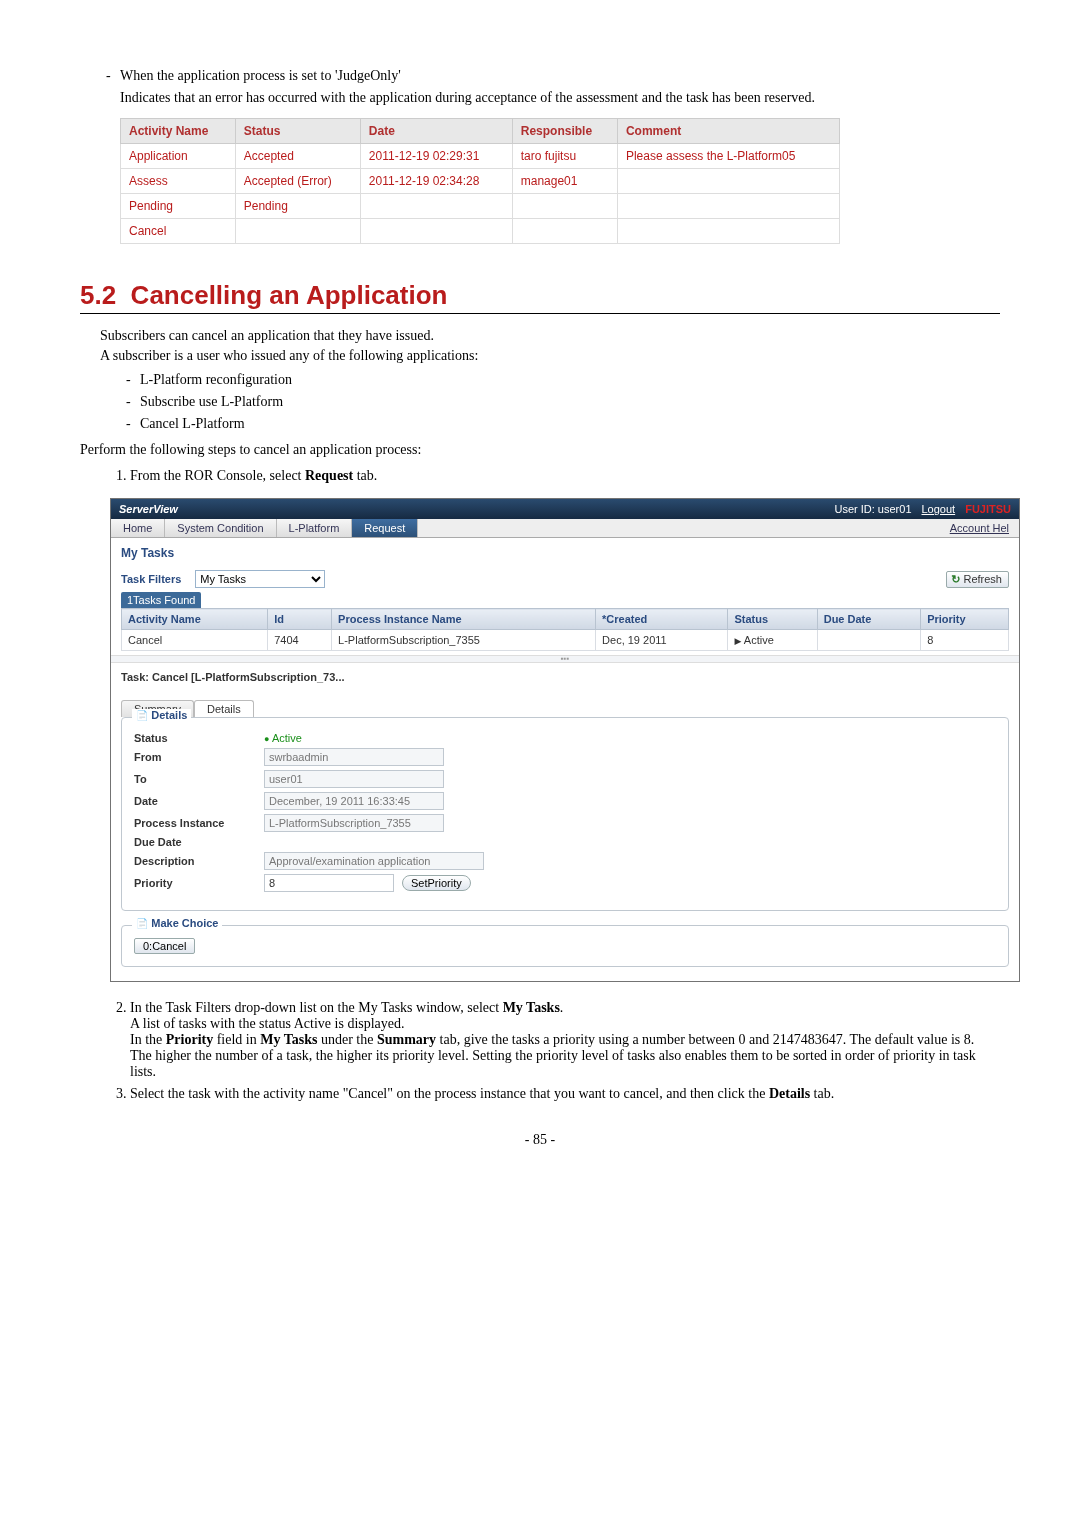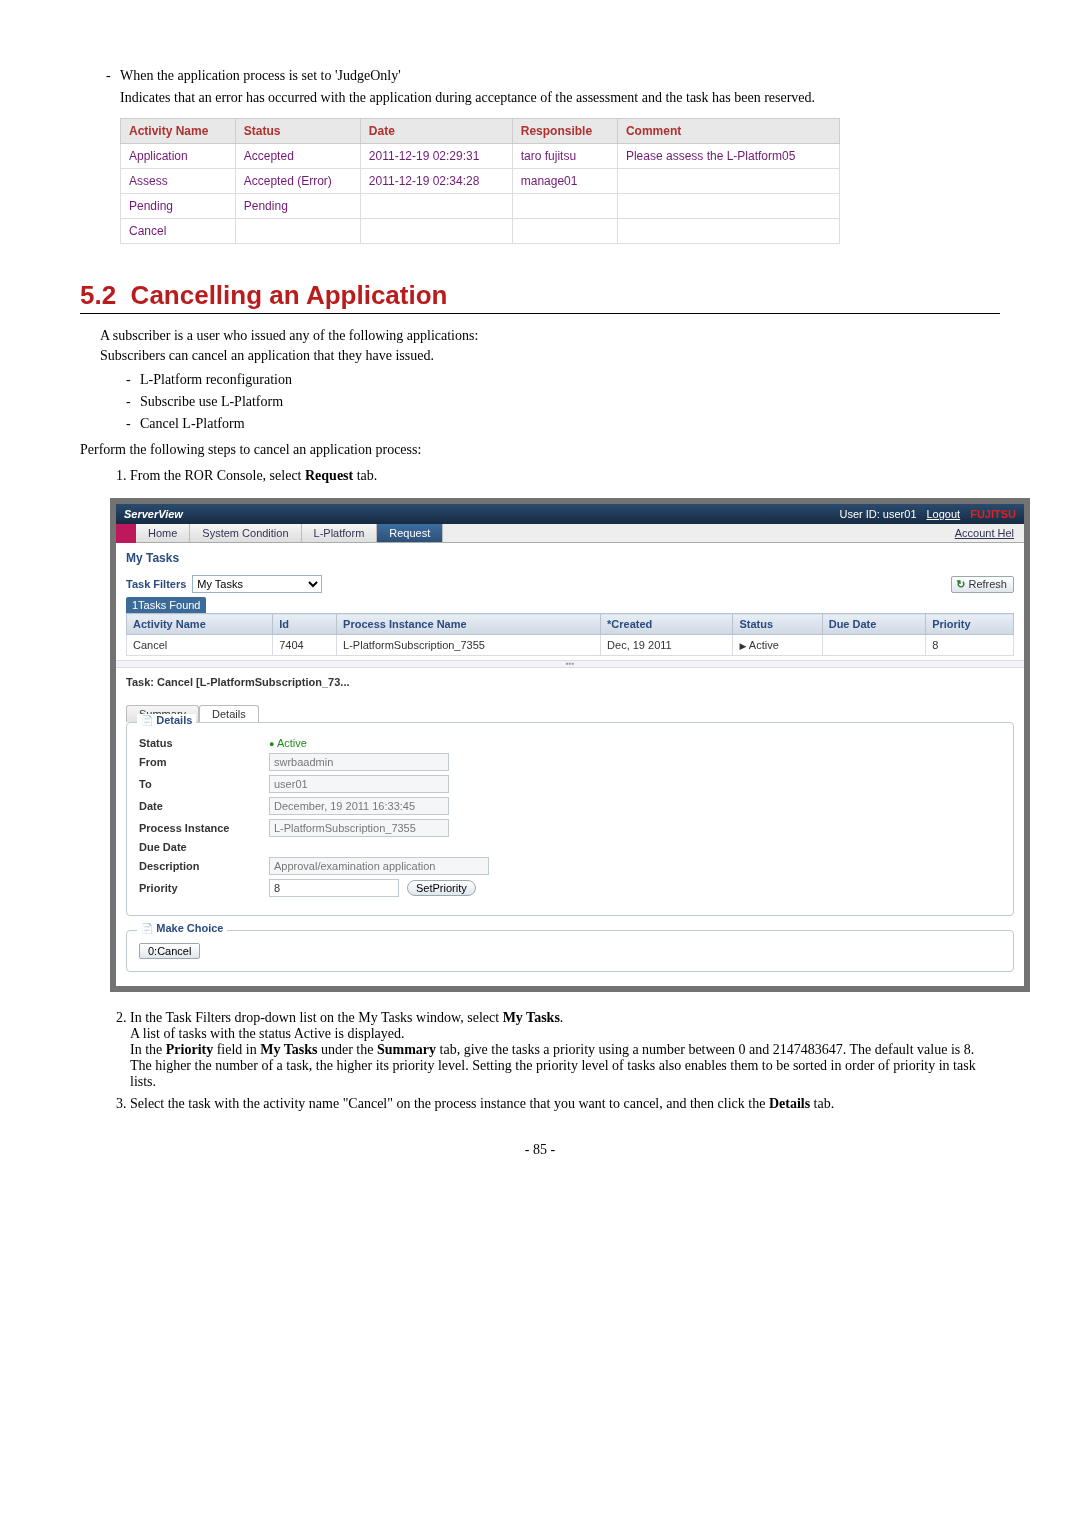--- a/index.html
+++ b/index.html
@@ -43,21 +43,21 @@
     background: #e8e8e8;
     text-align: left;
     color: #b03030;
     font-weight: bold;
     padding: 5px 8px;
     border: 1px solid #ccc;
   }
   table.status td {
     padding: 5px 8px;
     border: 1px solid #ddd;
-    color: #701a75;
+    color: #b91c1c;
   }
   h2.section {
     font-family: Arial, sans-serif;
     font-size: 26px;
     color: #b91c1c;
     margin: 36px 0 2px 0;
     font-weight: bold;
   }
   hr.section-rule {
     border: none;
@@ -68,24 +68,24 @@
     padding-left: 50px;
     margin: 10px 0;
   }
   ol.steps li {
     margin: 6px 0;
   }
   
   .sv-shot {
     width: 908px;
     margin: 14px 0 18px 30px;
-    border: 6px solid #737373;
+    border: 1px solid #737373;
     font-family: Tahoma, Arial, sans-serif;
     font-size: 11px;
-    background: #be185d;
+    background: #a3a3a3;
   }
   .sv-titlebar {
     background: linear-gradient(#2a4b6f, #162a42);
     color: #fff;
     display: flex;
     justify-content: space-between;
     align-items: center;
     padding: 4px 8px;
     font-weight: bold;
     font-style: italic;
@@ -96,21 +96,20 @@
     display: flex;
     gap: 10px;
     align-items: center;
   }
   .sv-titlebar .right a { color: #fff; text-decoration: underline; }
   .fujitsu { color: #d22; font-weight: bold; font-style: normal; }
   .sv-tabs {
     background: #eee;
     border-bottom: 1px solid #aaa;
     display: flex;
-    margin-left: 20px;
   }
   .sv-tabs .tab {
     padding: 3px 12px;
     border-right: 1px solid #bbb;
     color: #335;
     background: linear-gradient(#f6f6f6, #dedede);
   }
   .sv-tabs .tab.active {
     background: linear-gradient(#3e6da0, #2d5178);
     color: #fff;
@@ -127,21 +126,21 @@
   }
   .mytasks-hdr {
     color: #2a4b80;
     font-weight: bold;
     font-size: 12px;
     margin-bottom: 10px;
   }
   .filters-row {
     display: flex;
     align-items: center;
-    gap: 6px;
+    gap: 14px;
     margin-bottom: 4px;
   }
   .filters-row label { color: #2a4b80; font-weight: bold; }
   .filters-row select {
     font-size: 11px;
     width: 130px;
     height: 18px;
     border: 1px solid #99b3cc;
     background: #fff;
   }
@@ -347,22 +346,22 @@
   </tbody>
 </table>
 
 <h2 class="section">
   <span>5.2</span>&nbsp;
   <span>Cancelling an Application</span>
 </h2>
 <hr class="section-rule">
 
 <div style="margin-left:20px;">
+  <p style="margin:4px 0;">Subscribers can cancel an application that they have issued.</p>
   <p style="margin:4px 0;">A subscriber is a user who issued any of the following applications:</p>
-  <p style="margin:4px 0;">Subscribers can cancel an application that they have issued.</p>
   <ul class="dash">
     <li>L-Platform reconfiguration</li>
     <li>Subscribe use L-Platform</li>
     <li>Cancel L-Platform</li>
   </ul>
 </div>
 
 <p style="margin:10px 0 4px 0;">Perform the following steps to cancel an application process:</p>
 
 <ol class="steps">

